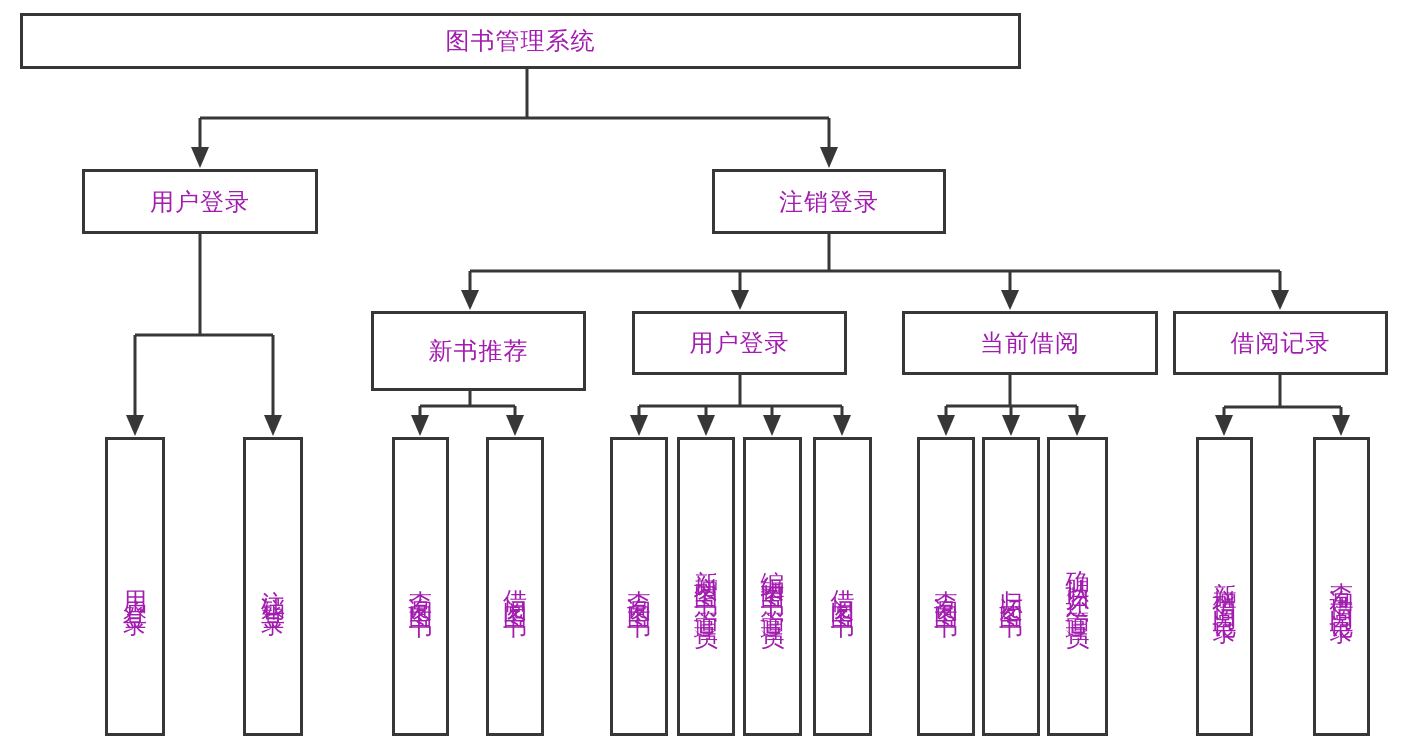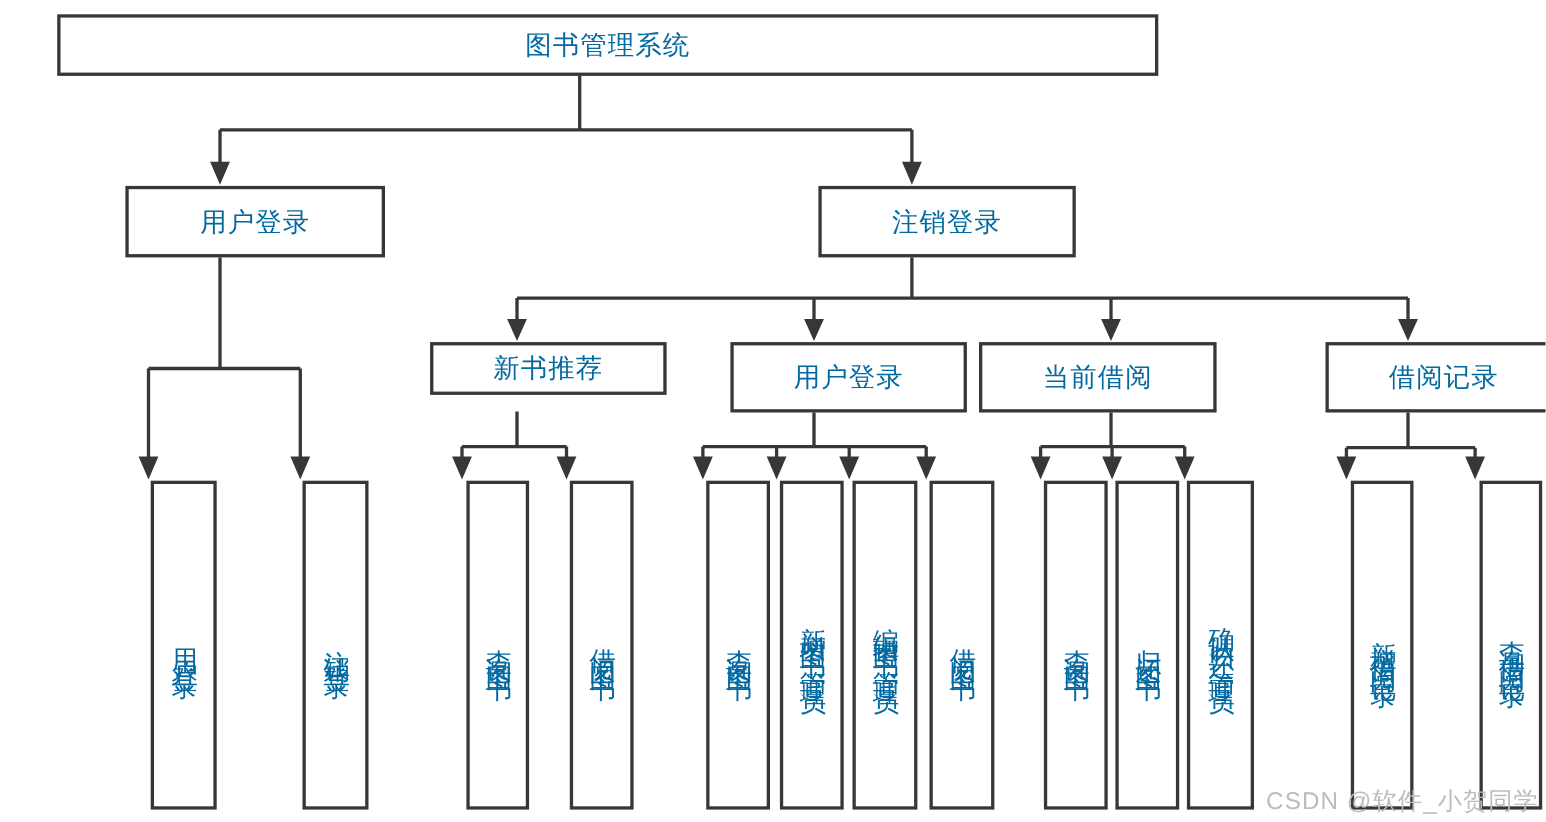--- a/index.html
+++ b/index.html
@@ -21,26 +21,25 @@
   .wires {
     position: absolute;
     left: 0;
     top: 0;
   }
   .node {
     position: absolute;
     box-sizing: border-box;
     background: #ffffff;
     border: 3px solid #373737;
-    color: #0369a1;
+    color: #a21caf;
     display: flex;
     align-items: center;
     justify-content: center;
     text-align: center;
-    margin-left: 32px;
   }
   .h-node {
     font-size: 24px;
     letter-spacing: 1px;
     white-space: nowrap;
   }
   .v-node span {
     writing-mode: vertical-rl;
     text-orientation: upright;
     font-size: 24px;
@@ -114,27 +113,27 @@
     <span>图书管理系统</span>
   </div>
 
   <div class="node h-node" style="left:82px;top:169px;width:236px;height:65px">
     <span>用户登录</span>
   </div>
   <div class="node h-node" style="left:712px;top:169px;width:234px;height:65px">
     <span>注销登录</span>
   </div>
 
-  <div class="node h-node" style="left:359px;top:311px;width:215px;height:48px">
+  <div class="node h-node" style="left:371px;top:311px;width:215px;height:80px">
     <span>新书推荐</span>
   </div>
   <div class="node h-node" style="left:632px;top:311px;width:215px;height:64px">
     <span>用户登录</span>
   </div>
-  <div class="node h-node" style="left:858px;top:311px;width:216px;height:64px">
+  <div class="node h-node" style="left:902px;top:311px;width:256px;height:64px">
     <span>当前借阅</span>
   </div>
   <div class="node h-node" style="left:1173px;top:311px;width:215px;height:64px">
     <span>借阅记录</span>
   </div>
 
   <div class="node v-node" style="left:105px;top:437px;width:60px;height:299px">
     <span>用户登录</span>
   </div>
   <div class="node v-node" style="left:243px;top:437px;width:60px;height:299px">
@@ -171,15 +170,14 @@
     <span>确认归还（管理员）</span>
   </div>
 
   <div class="node v-node" style="left:1196px;top:437px;width:57px;height:299px">
     <span>新增借阅记录</span>
   </div>
   <div class="node v-node" style="left:1313px;top:437px;width:57px;height:299px">
     <span>查询借阅记录</span>
   </div>
 
-  <div class="watermark">CSDN @软件_小贺同学</div>
 
 </div>
 
 </body></html>

